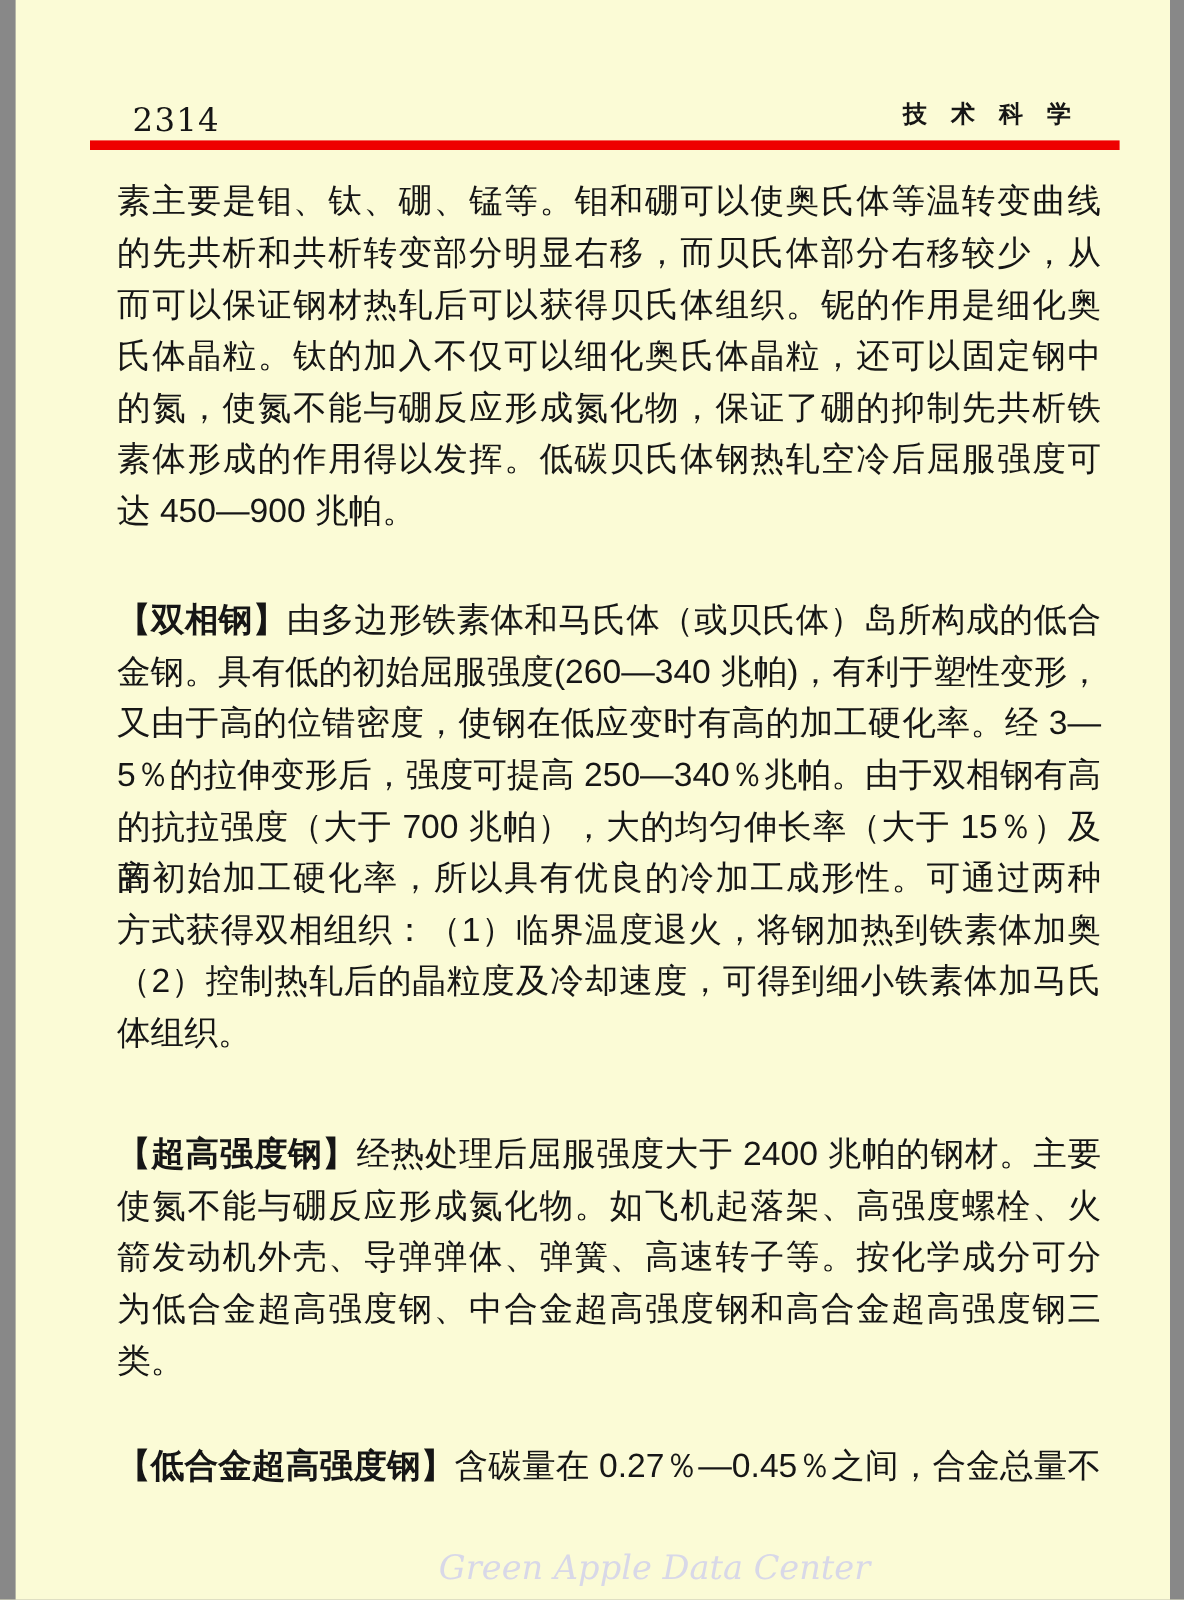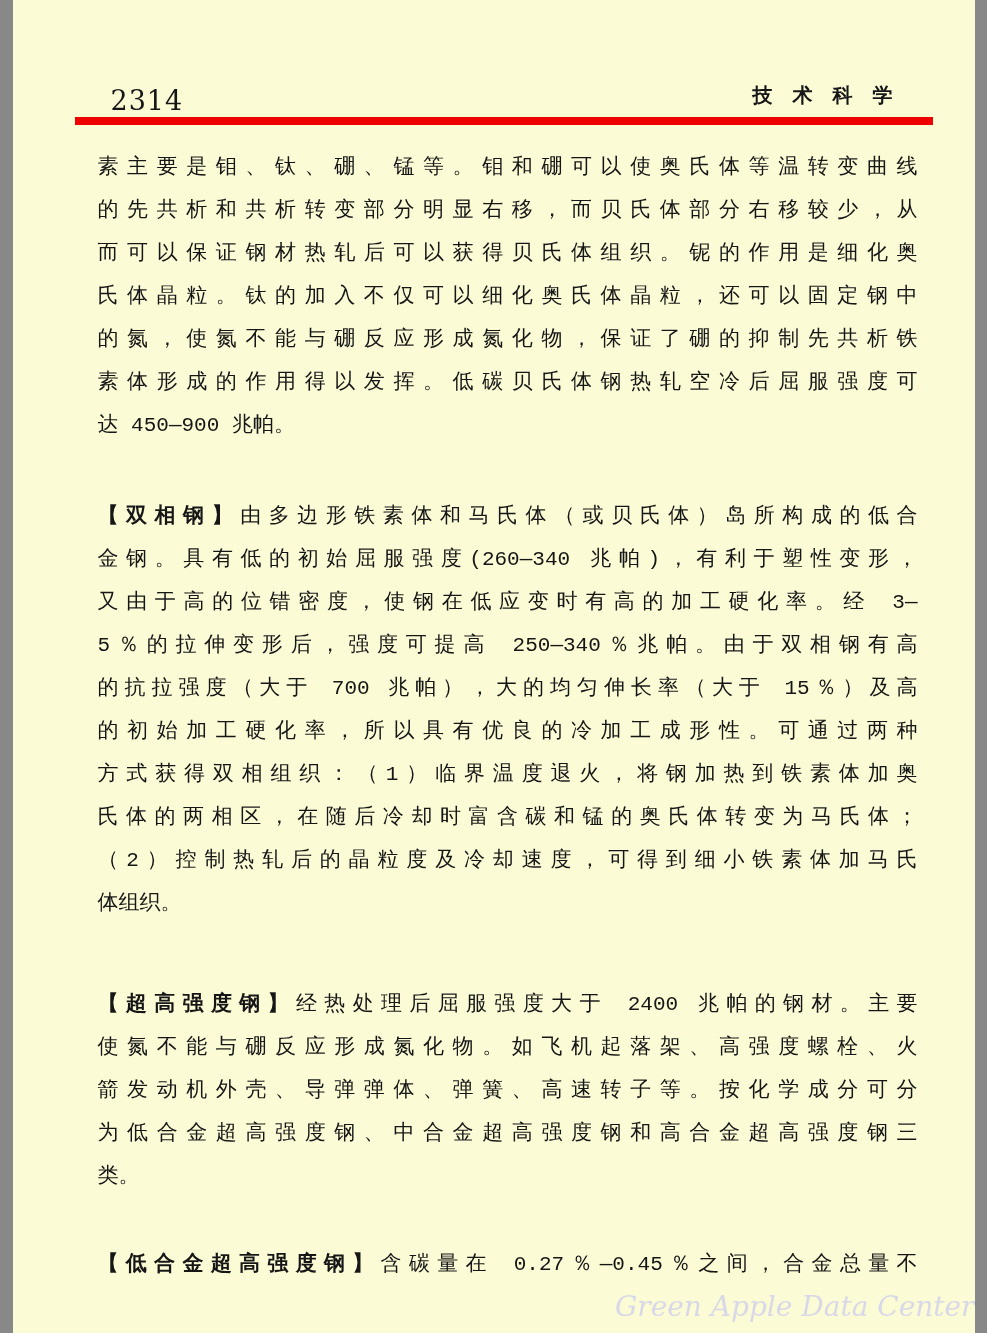--- a/index.html
+++ b/index.html
@@ -50,36 +50,36 @@
     top: 146px;
     width: 820px;
   }
   .para { margin: 0 0 48px 0; }
   .para2 { margin-bottom: 58px; }
   .para3 { margin-bottom: 45px; }
   .para4 { margin-bottom: 0; }
   .line {
     height: 43px;
     line-height: 43px;
-    font-size: 21px;
+    font-size: 28px;
     white-space: nowrap;
-    font-family: Liberation Mono, monospace;
+    font-family: Liberation Sans, sans-serif;
   }
   .line.just {
     white-space: normal;
     text-align: justify;
     text-align-last: justify;
   }
   .term { font-weight: bold; }
   .watermark {
     position: absolute;
     top: 1290px;
     left: 0;
     width: 100%;
-    text-align: right;
+    text-align: center;
     padding-left: 104px;
     box-sizing: border-box;
     font-family: "DejaVu Serif", "Liberation Serif", serif;
     font-style: italic;
     font-size: 28px;
     color: #D8D8E8;
   }
 </style>
 </head>
 <body>
@@ -101,21 +101,20 @@
         <div class="line">达 450—900 兆帕。</div>
       </div>
       <div class="para para2">
         <div class="line just"><span class="term">【双相钢】</span><span>由多边形铁素体和马氏体（或贝氏体）岛所构成的低合</span></div>
         <div class="line just">金钢。具有低的初始屈服强度(260—340 兆帕)，有利于塑性变形，</div>
         <div class="line just">又由于高的位错密度，使钢在低应变时有高的加工硬化率。经 3—</div>
         <div class="line just">5％的拉伸变形后，强度可提高 250—340％兆帕。由于双相钢有高</div>
         <div class="line just">的抗拉强度（大于 700 兆帕），大的均匀伸长率（大于 15％）及高</div>
         <div class="line just">的初始加工硬化率，所以具有优良的冷加工成形性。可通过两种</div>
         <div class="line just">方式获得双相组织：（1）临界温度退火，将钢加热到铁素体加奥</div>
-        <div class="line just">氏体的两相区，在随后冷却时富含碳和锰的奥氏体转变为马氏体；</div>
         <div class="line just">（2）控制热轧后的晶粒度及冷却速度，可得到细小铁素体加马氏</div>
         <div class="line">体组织。</div>
       </div>
       <div class="para para3">
         <div class="line just"><span class="term">【超高强度钢】</span><span>经热处理后屈服强度大于 2400 兆帕的钢材。主要</span></div>
         <div class="line just">使氮不能与硼反应形成氮化物。如飞机起落架、高强度螺栓、火</div>
         <div class="line just">箭发动机外壳、导弹弹体、弹簧、高速转子等。按化学成分可分</div>
         <div class="line just">为低合金超高强度钢、中合金超高强度钢和高合金超高强度钢三</div>
         <div class="line">类。</div>
       </div>

